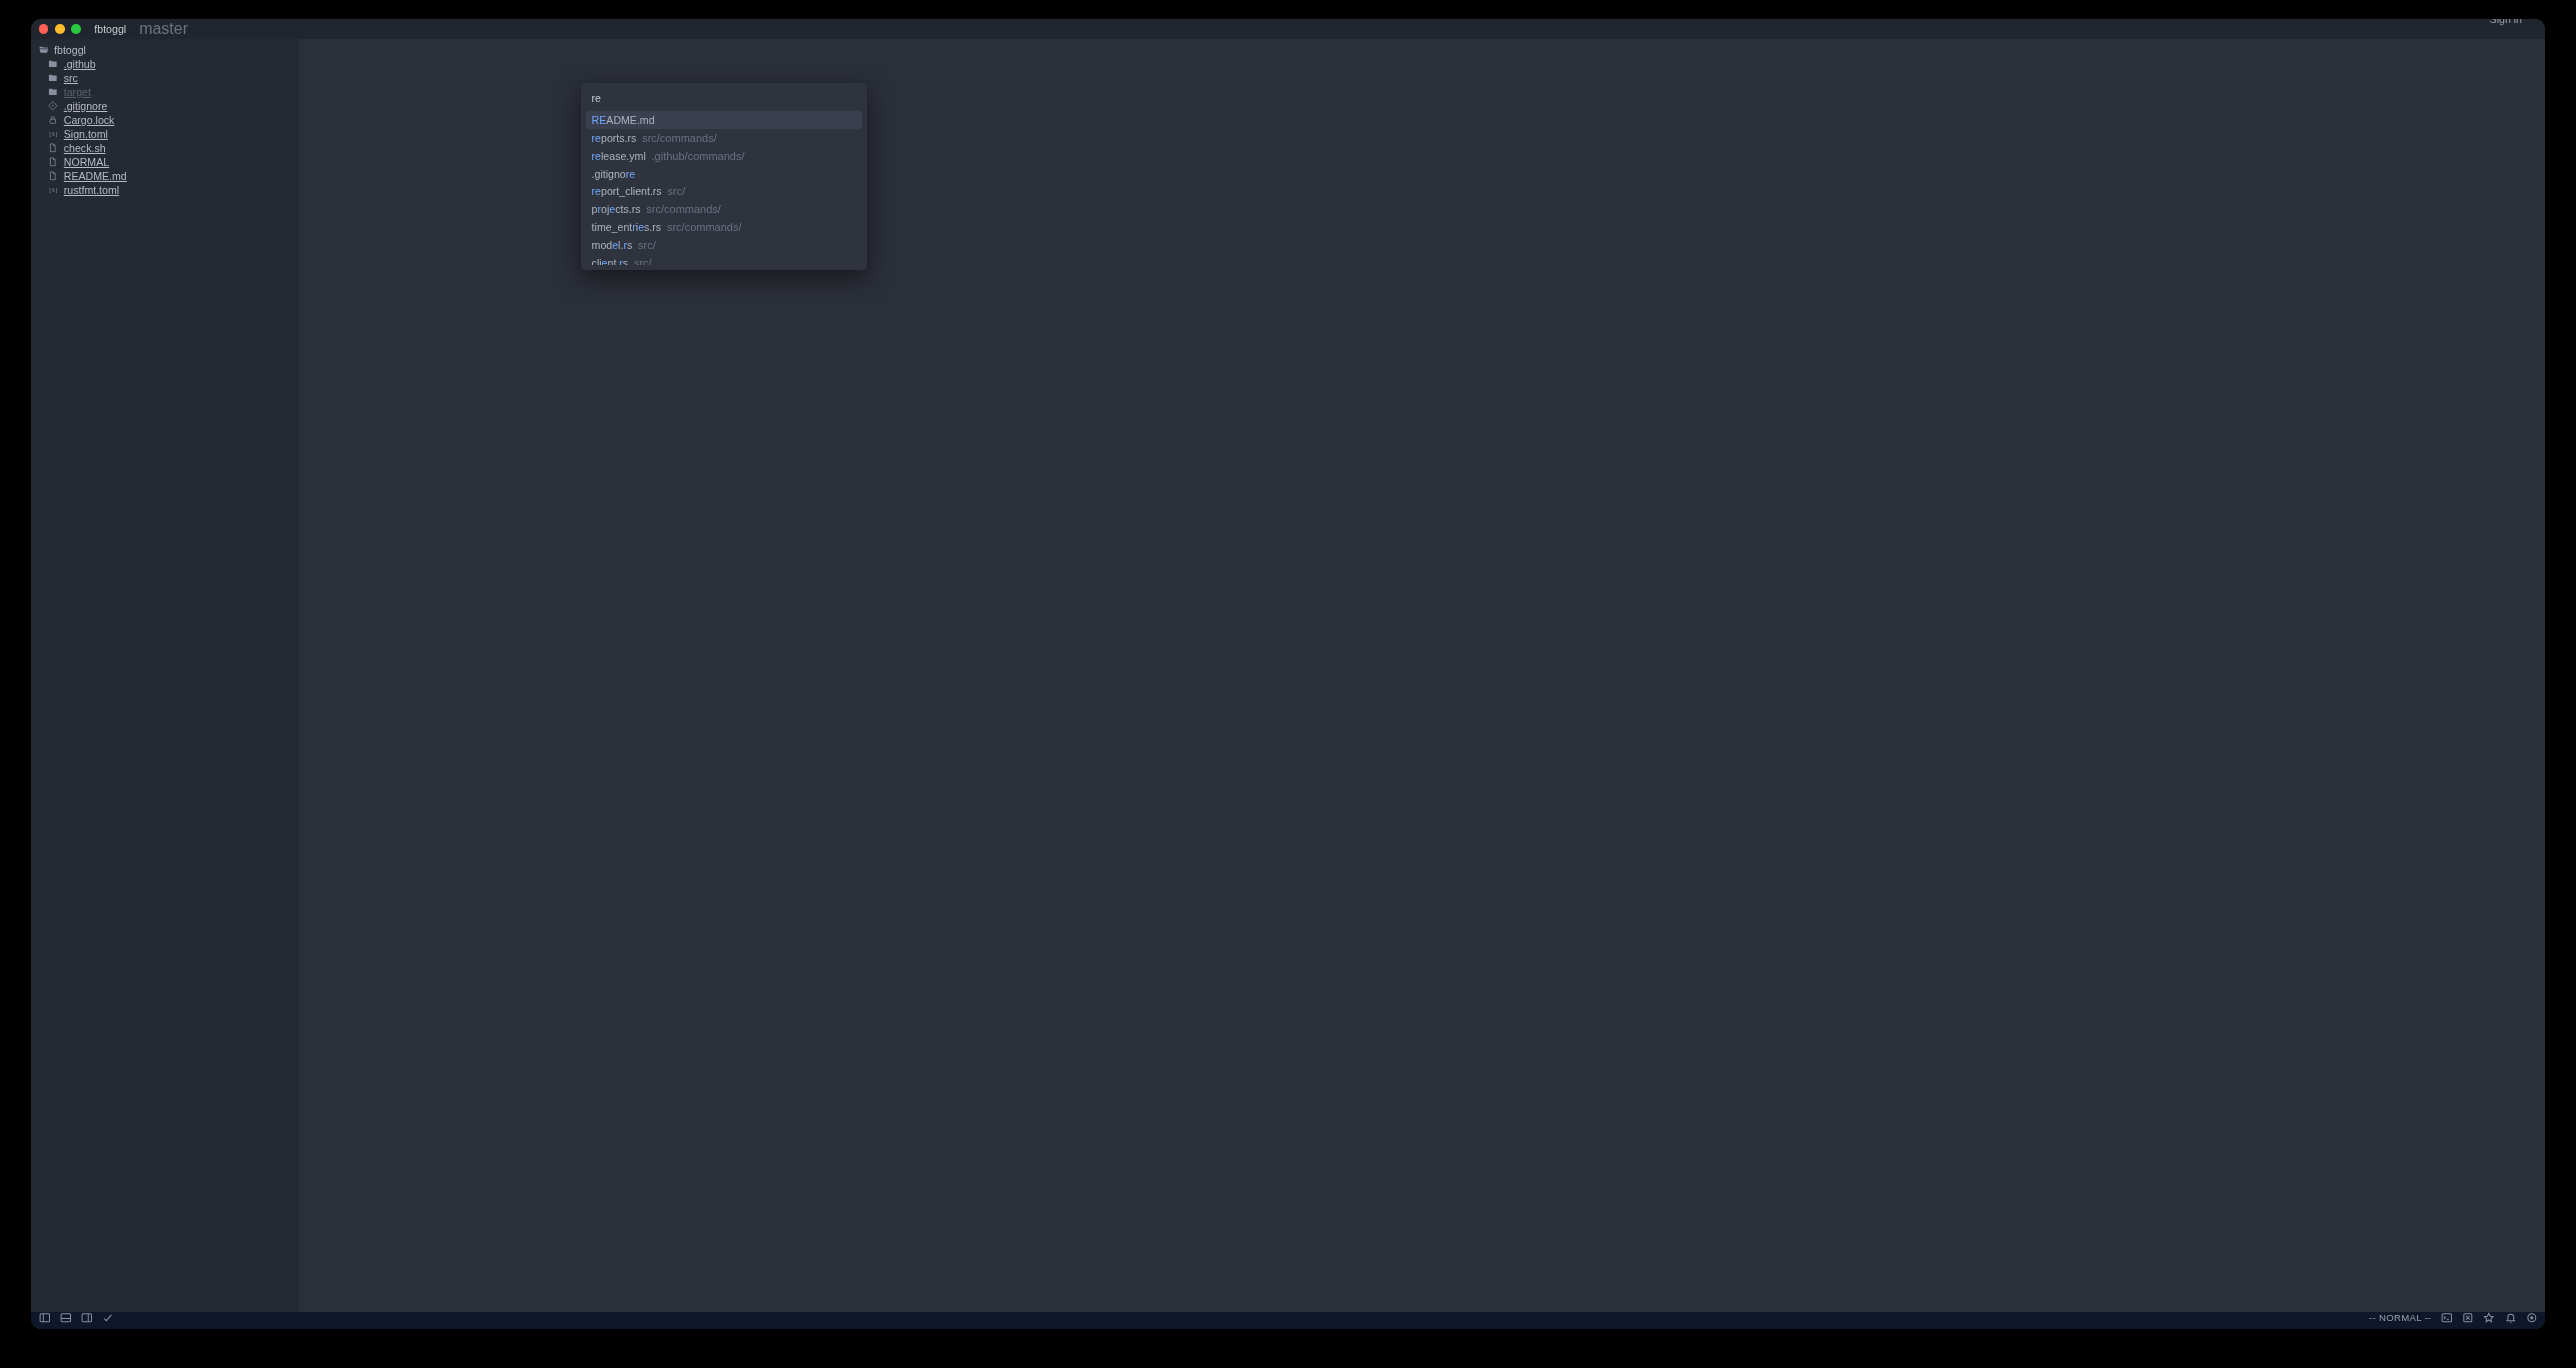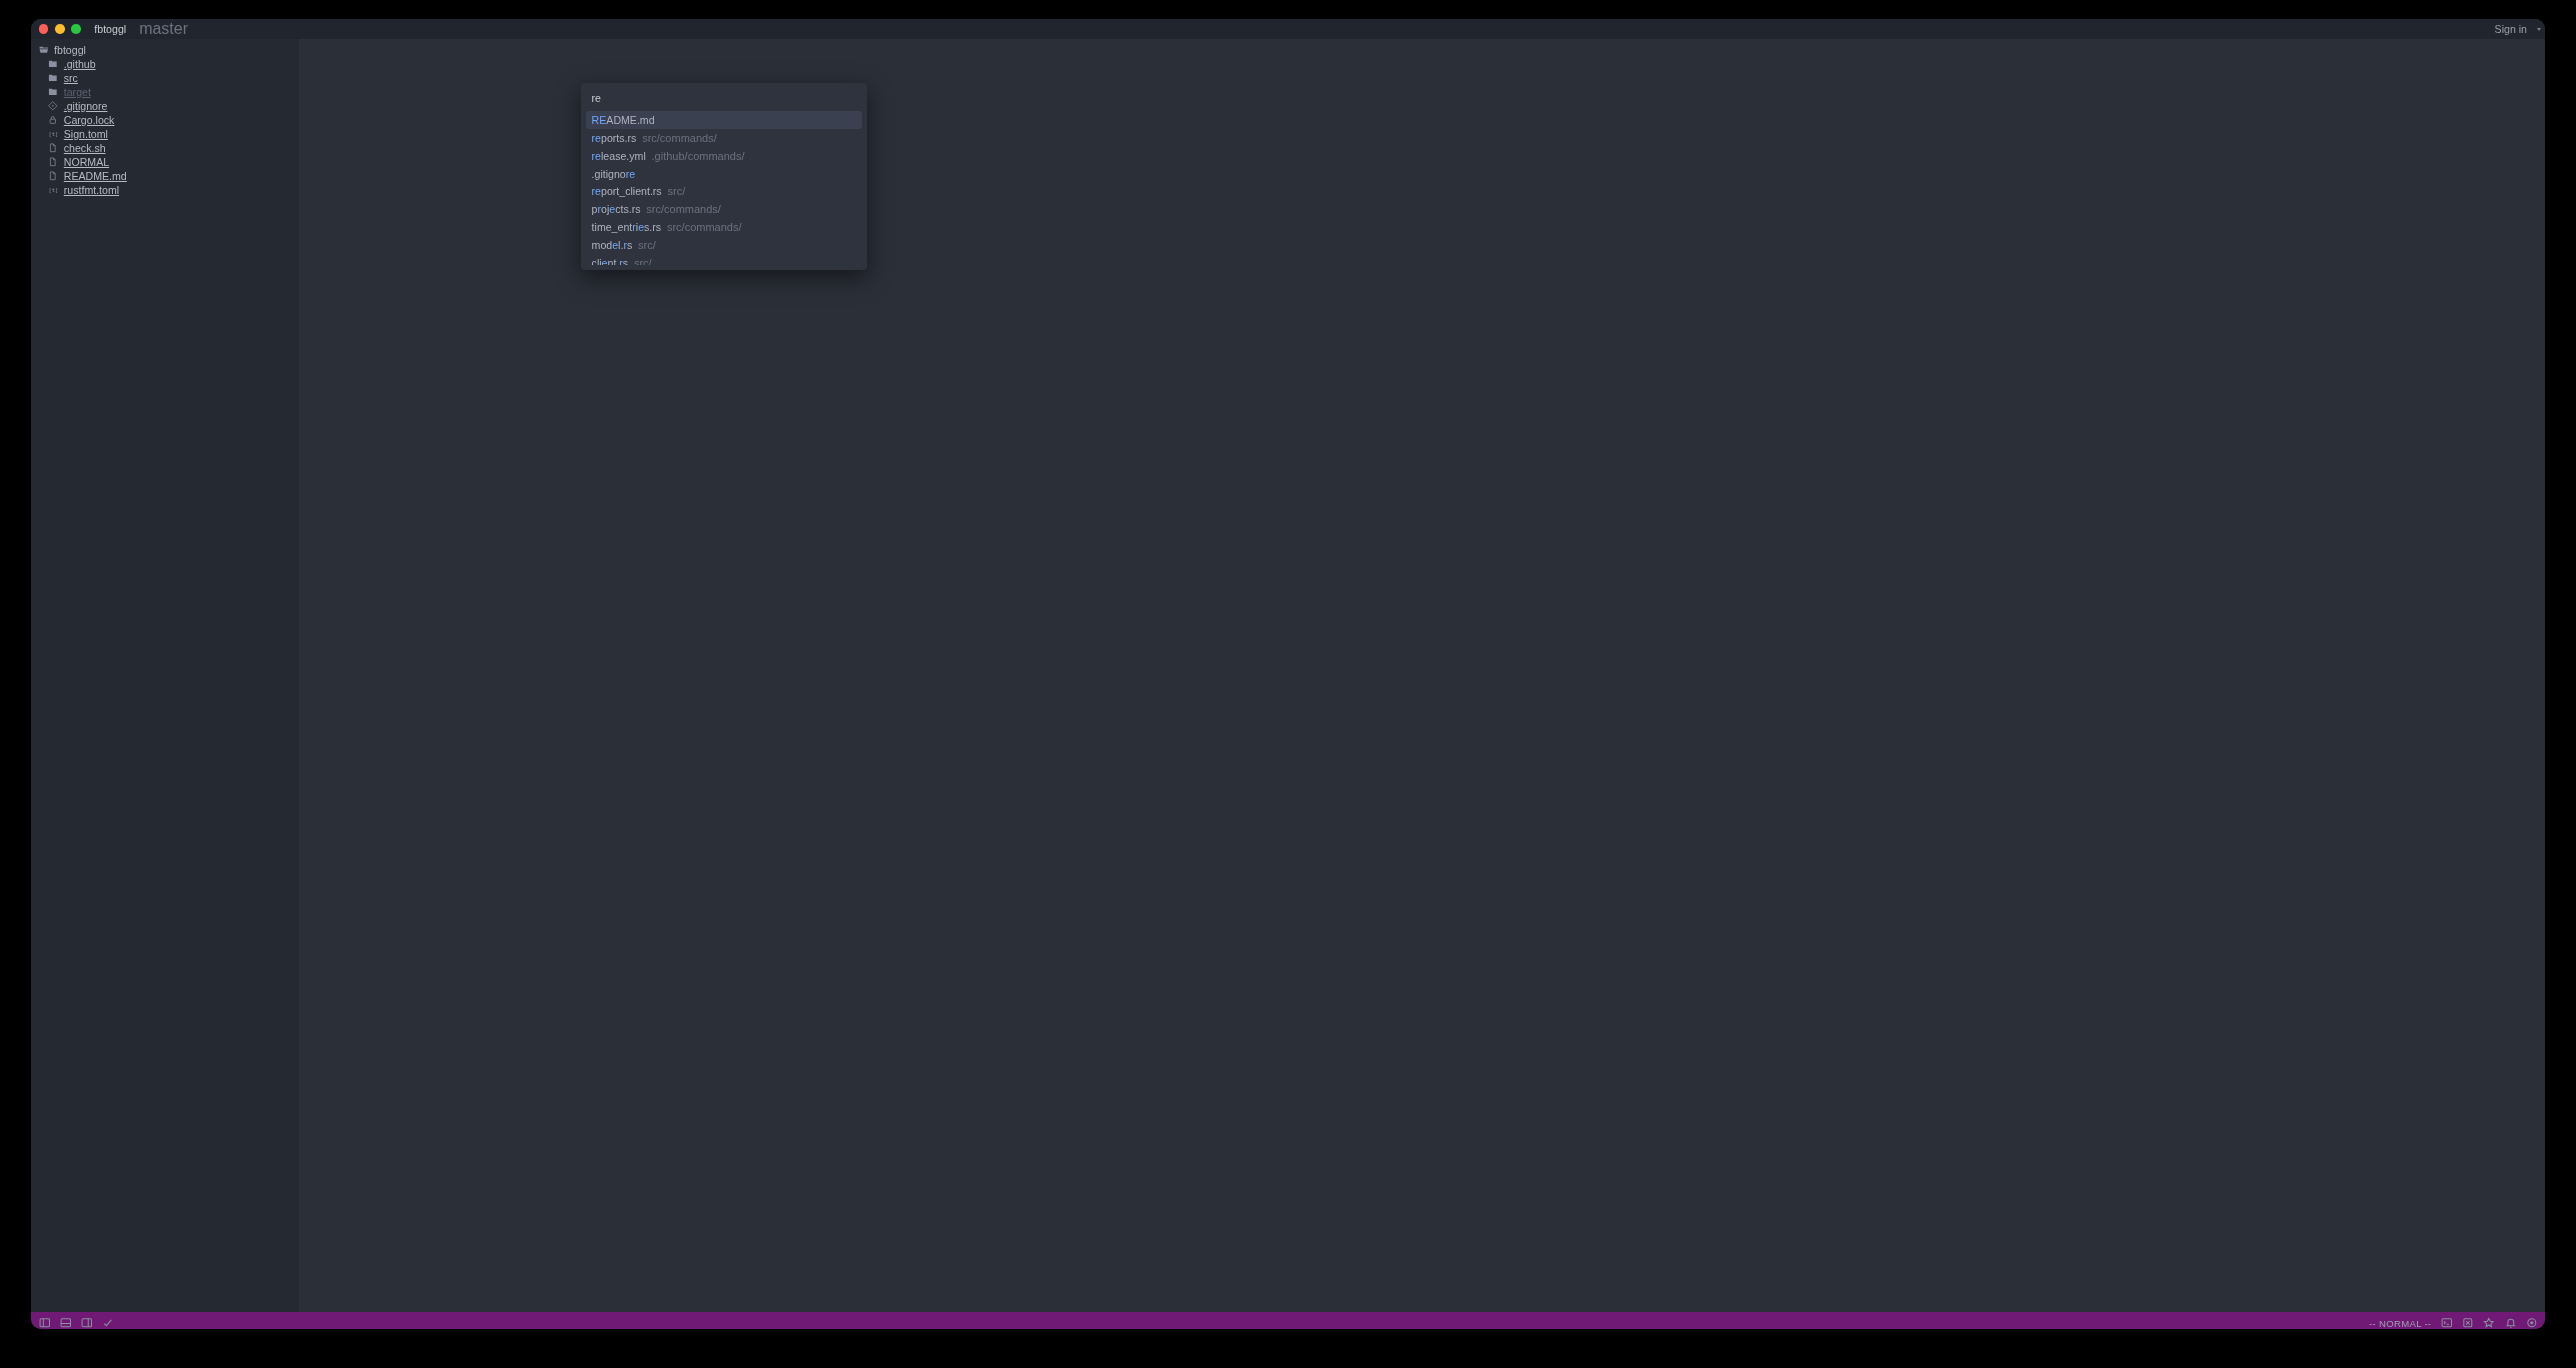--- a/index.html
+++ b/index.html
@@ -23,21 +23,21 @@
     flex-shrink: 0;
     position: relative;
   }
   .traffic { display: flex; gap: 6.7px; margin-right: 11.6px; }
   .dot { width: 9.6px; height: 9.6px; border-radius: 50%; }
   .dot.red { background: #ff5f57; }
   .dot.yellow { background: #febc2e; }
   .dot.green { background: #28c840; }
   .title-proj { color: #c8ccd2; font-size: 10.6px; margin-left: 1.9px; }
   .title-branch { color: #6b7280; font-size: 16px; margin-left: 13px; }
-  .titlebar-right { position: absolute; right: 4px; display: flex; align-items: center; gap: 10px; color: #9aa0ab; font-size: 10.6px; }
+  .titlebar-right { position: absolute; right: 23px; display: flex; align-items: center; gap: 18px; color: #9aa0ab; font-size: 10.6px; flex-direction: column; }
   .chevdown { width: 0; height: 0; border-left: 2.9px solid transparent; border-right: 2.9px solid transparent; border-top: 3.9px solid #7a8090; }
 
   .body {
     flex: 1;
     display: flex;
     min-height: 0;
   }
   .sidebar {
     width: 268px;
     background: #252932;
@@ -90,23 +90,23 @@
     font-size: 10.6px;
     color: #aeb3bd;
     cursor: default;
   }
   .palette-item.selected { background: #3a4050; }
   .palette-item .path { color: #6a7180; font-size: 11px; }
   .hl { color: #6fa8ff; }
 
   .statusbar {
     height: 17.4px;
-    background: #701a75;
-    display: flex;
-    align-items: flex-end;
+    background: #0f172a;
+    display: flex;
+    align-items: flex-start;
     padding: 0 7.7px;
     justify-content: space-between;
     flex-shrink: 0;
   }
   .status-left, .status-right { display: flex; align-items: center; gap: 9.6px; color: #8a90a0; }
   .mode { color: #9aa0ab; font-size: 9.6px; letter-spacing: 0.3px; }
   .sicon { width: 11.6px; height: 11.6px; display: inline-flex; align-items: center; justify-content: center; }
   .sicon svg { width: 11.6px; height: 11.6px; stroke: #8a90a0; fill: none; stroke-width: 1.4; }
 </style>
 </head>

